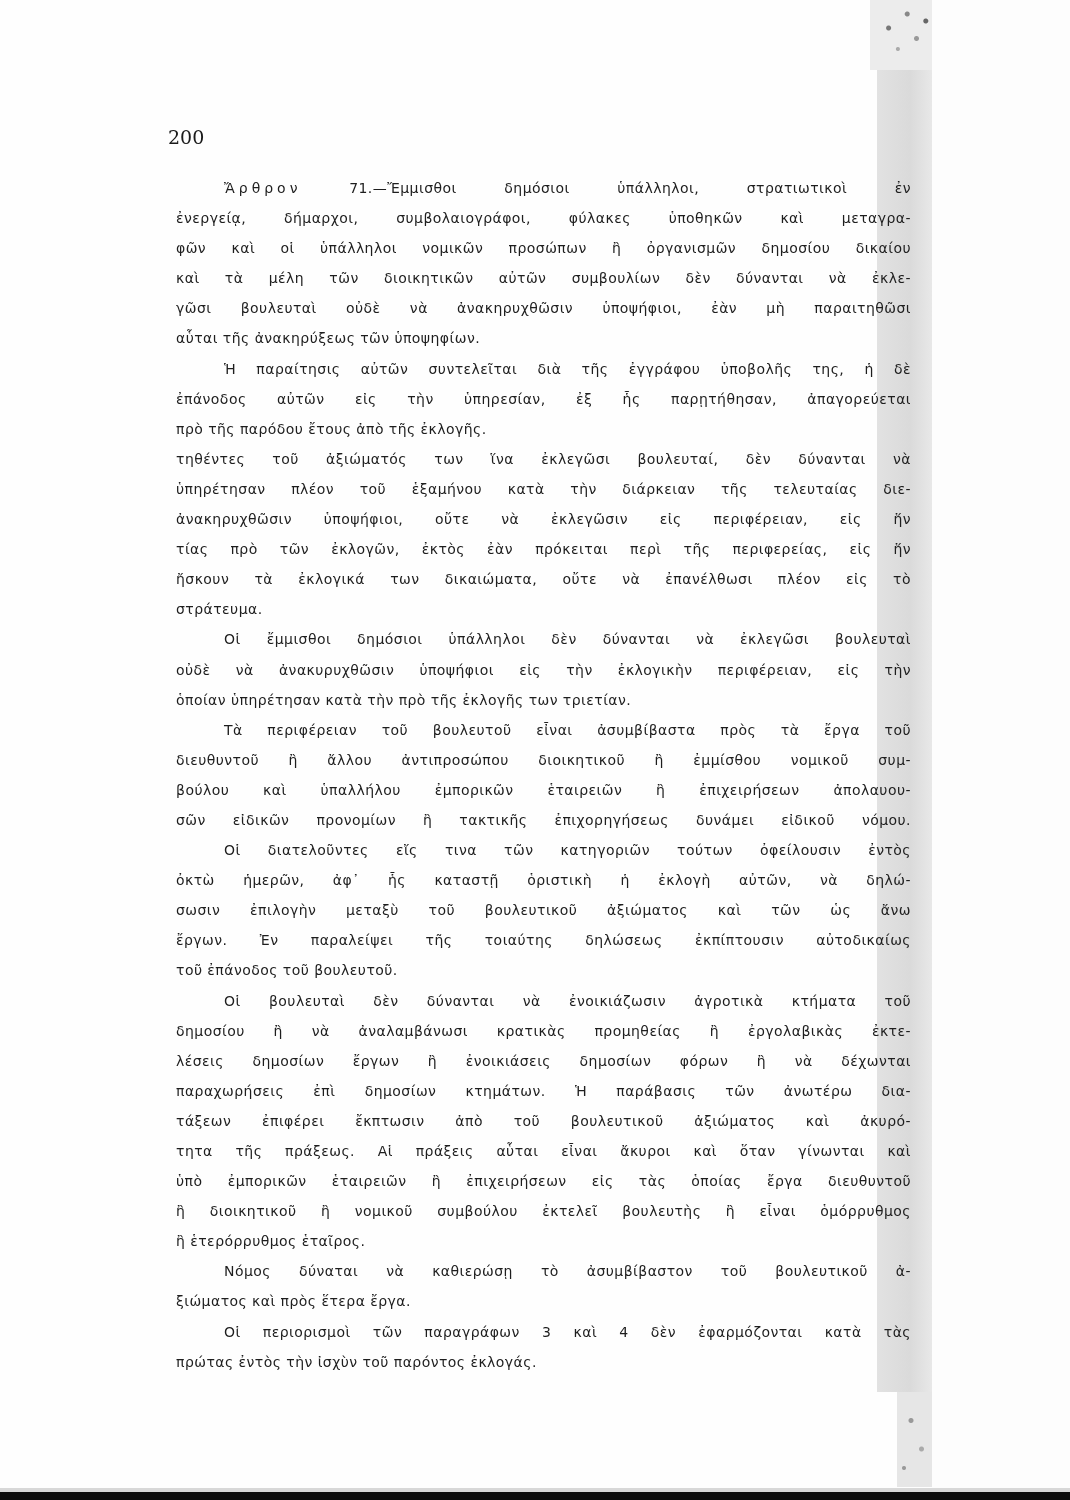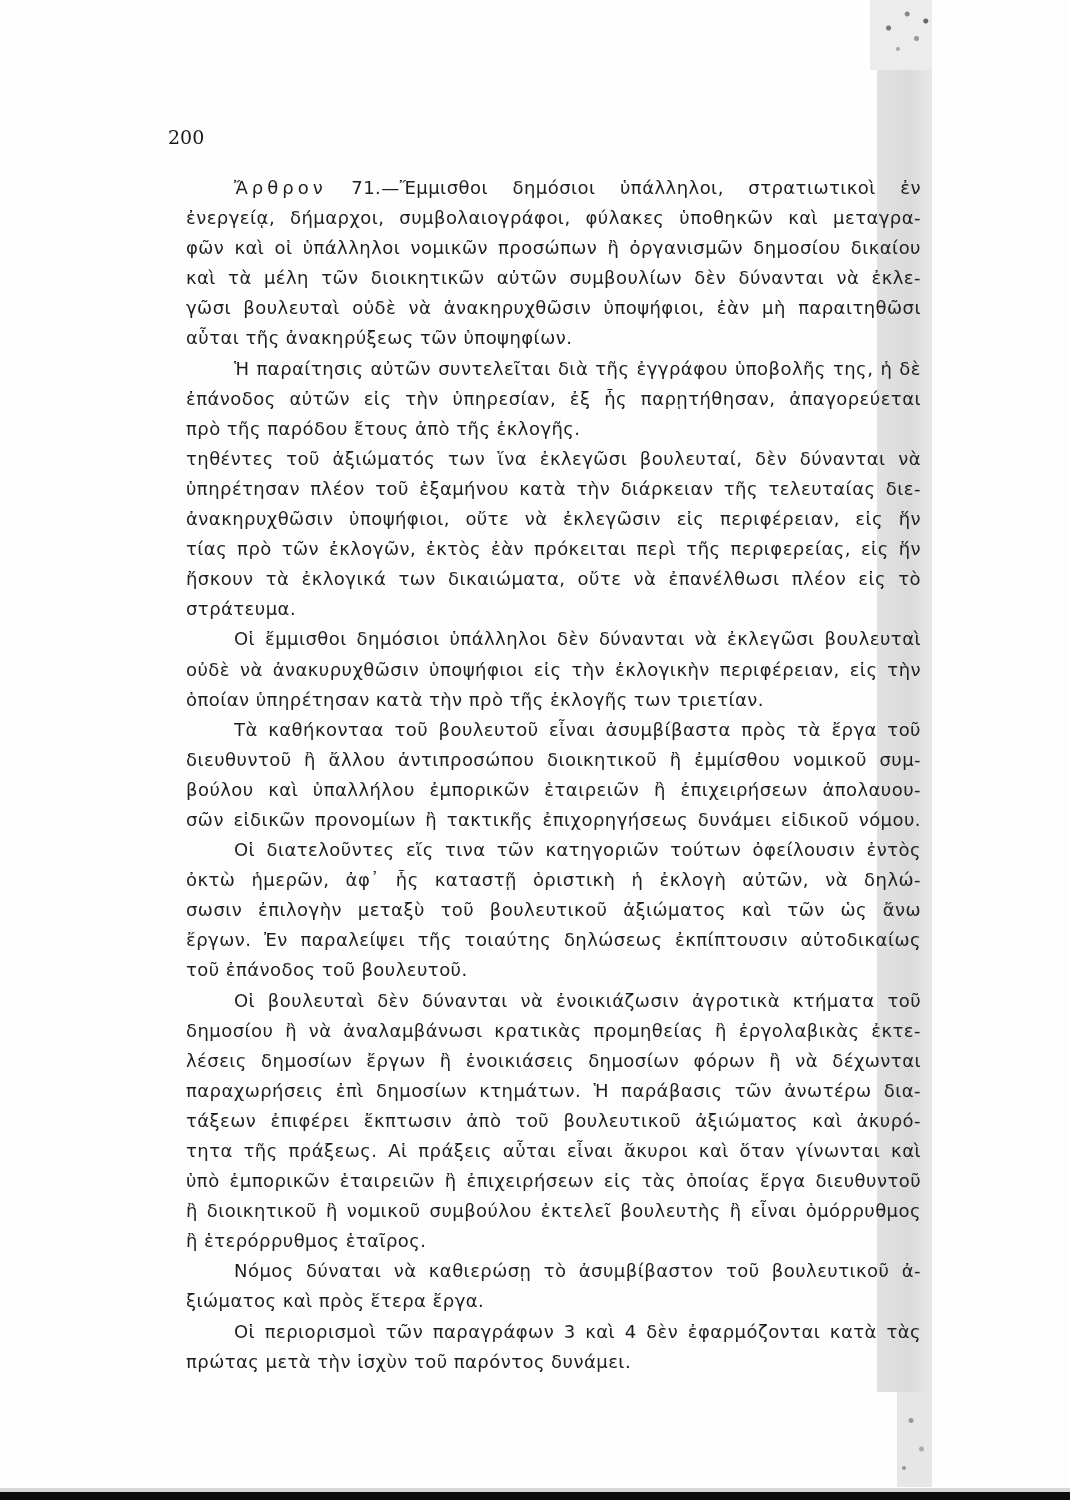--- a/index.html
+++ b/index.html
@@ -38,22 +38,22 @@
     position: absolute; left: 0; bottom: 0; width: 1070px; height: 8px; background: #0c0c0c;
   }
   .bottom-edge-gray {
     position: absolute; left: 0; bottom: 8px; width: 1070px; height: 4px; background: #d8d8d8;
   }
   .page-number {
     position: absolute; left: 168px; top: 126px;
     font-family: "DejaVu Serif", serif; font-size: 19px; color: #1a1a1a;
   }
   .text-block {
-    position: absolute; left: 186px; top: 173px; width: 735px;
-    font-family: "DejaVu Sans", sans-serif; font-size: 18px;
+    position: absolute; left: 176px; top: 173px; width: 735px;
+    font-family: "DejaVu Sans", sans-serif; font-size: 14px;
     line-height: 30.1px; color: #1e1e1e;
     letter-spacing: 0.45px;
   }
   .line { display: block; white-space: nowrap; text-align: justify; text-align-last: justify; height: 30.1px; }
   .line.last { text-align-last: left; }
   .line.indent { padding-left: 48px; }
   .art-head { letter-spacing: 4px; }
 </style>
 </head>
 <body>
@@ -91,21 +91,21 @@
       <span class="line last">στράτευμα.</span>
     </div>
 
     <div class="paragraph">
       <span class="line indent">Οἱ ἔμμισθοι δημόσιοι ὑπάλληλοι δὲν δύνανται νὰ ἐκλεγῶσι βουλευταὶ</span>
       <span class="line">οὐδὲ νὰ ἀνακυρυχθῶσιν ὑποψήφιοι εἰς τὴν ἐκλογικὴν περιφέρειαν, εἰς τὴν</span>
       <span class="line last">ὁποίαν ὑπηρέτησαν κατὰ τὴν πρὸ τῆς ἐκλογῆς των τριετίαν.</span>
     </div>
 
     <div class="paragraph">
-      <span class="line indent">Τὰ καθήκονταα τοῦ βουλευτοῦ εἶναι ἀσυμβίβαστα πρὸς τὰ ἔργα τοῦ</span>
+      <span class="line indent">Τὰ περιφέρειαν τοῦ βουλευτοῦ εἶναι ἀσυμβίβαστα πρὸς τὰ ἔργα τοῦ</span>
       <span class="line">διευθυντοῦ ἢ ἄλλου ἀντιπροσώπου διοικητικοῦ ἢ ἐμμίσθου νομικοῦ συμ-</span>
       <span class="line">βούλου καὶ ὑπαλλήλου ἐμπορικῶν ἑταιρειῶν ἢ ἐπιχειρήσεων ἀπολαυου-</span>
       <span class="line">σῶν εἰδικῶν προνομίων ἢ τακτικῆς ἐπιχορηγήσεως δυνάμει εἰδικοῦ νόμου.</span>
     </div>
 
     <div class="paragraph">
       <span class="line indent">Οἱ διατελοῦντες εἴς τινα τῶν κατηγοριῶν τούτων ὀφείλουσιν ἐντὸς</span>
       <span class="line">ὀκτὼ ἡμερῶν, ἀφ᾽ ἧς καταστῇ ὁριστικὴ ἡ ἐκλογὴ αὐτῶν, νὰ δηλώ-</span>
       <span class="line">σωσιν ἐπιλογὴν μεταξὺ τοῦ βουλευτικοῦ ἀξιώματος καὶ τῶν ὡς ἄνω</span>
       <span class="line">ἔργων. Ἐν παραλείψει τῆς τοιαύτης δηλώσεως ἐκπίπτουσιν αὐτοδικαίως</span>
@@ -124,19 +124,19 @@
       <span class="line last">ἢ ἑτερόρρυθμος ἑταῖρος.</span>
     </div>
 
     <div class="paragraph">
       <span class="line indent">Νόμος δύναται νὰ καθιερώσῃ τὸ ἀσυμβίβαστον τοῦ βουλευτικοῦ ἀ-</span>
       <span class="line last">ξιώματος καὶ πρὸς ἕτερα ἔργα.</span>
     </div>
 
     <div class="paragraph">
       <span class="line indent">Οἱ περιορισμοὶ τῶν παραγράφων 3 καὶ 4 δὲν ἐφαρμόζονται κατὰ τὰς</span>
-      <span class="line last">πρώτας μετὰ τὴν ἰσχὺν τοῦ παρόντος δυνάμει.</span>
+      <span class="line last">πρώτας ἐντὸς τὴν ἰσχὺν τοῦ παρόντος ἐκλογάς.</span>
     </div>
   </div>
 </div>
 
 <div class="bottom-edge-gray"></div>
 <div class="bottom-edge"></div>
 
 </body></html>

